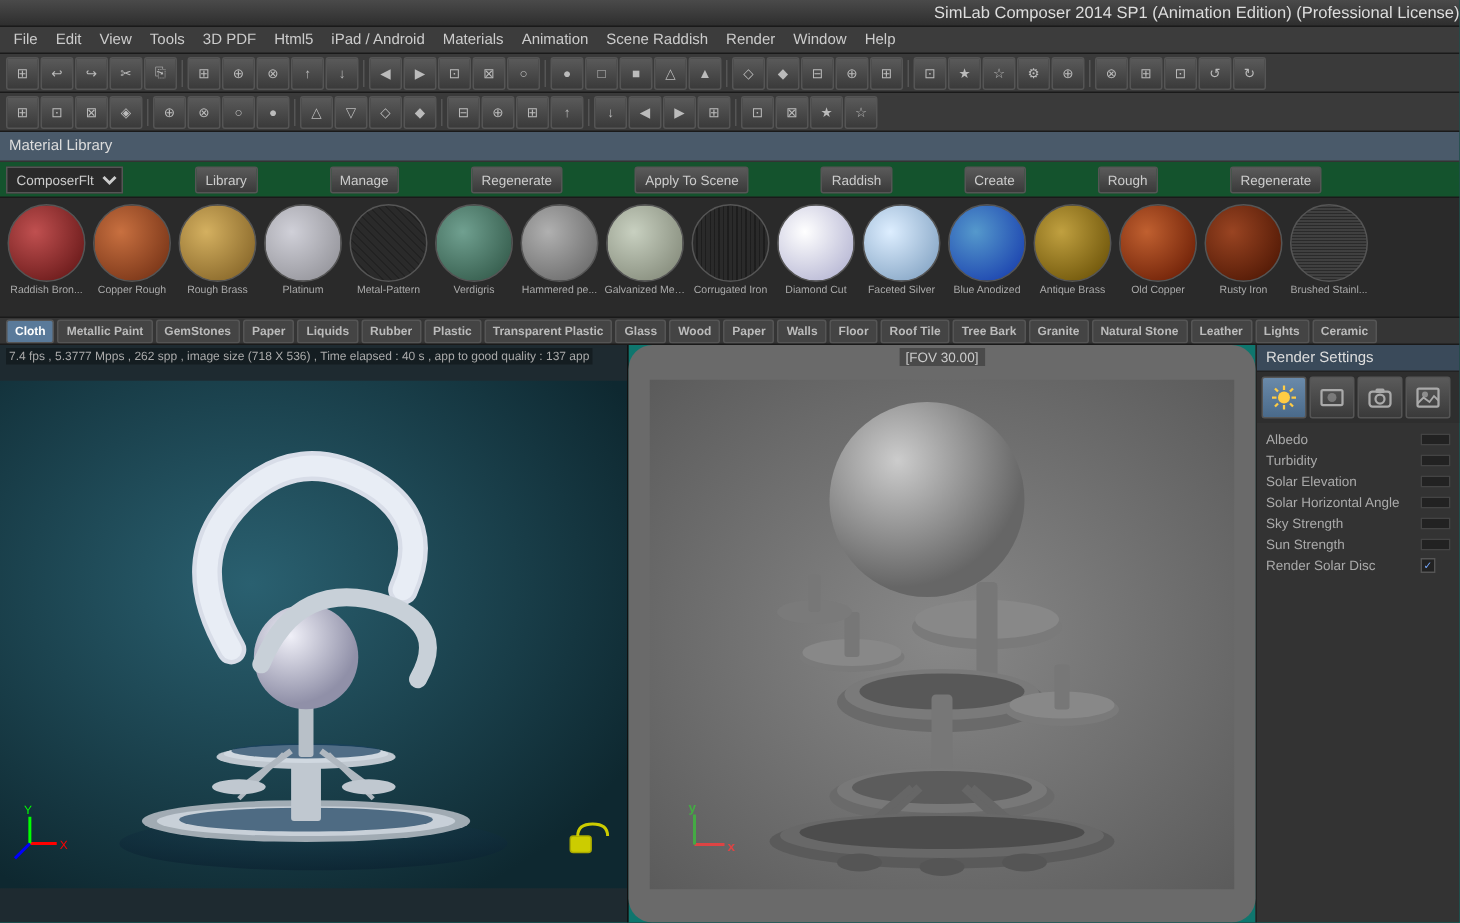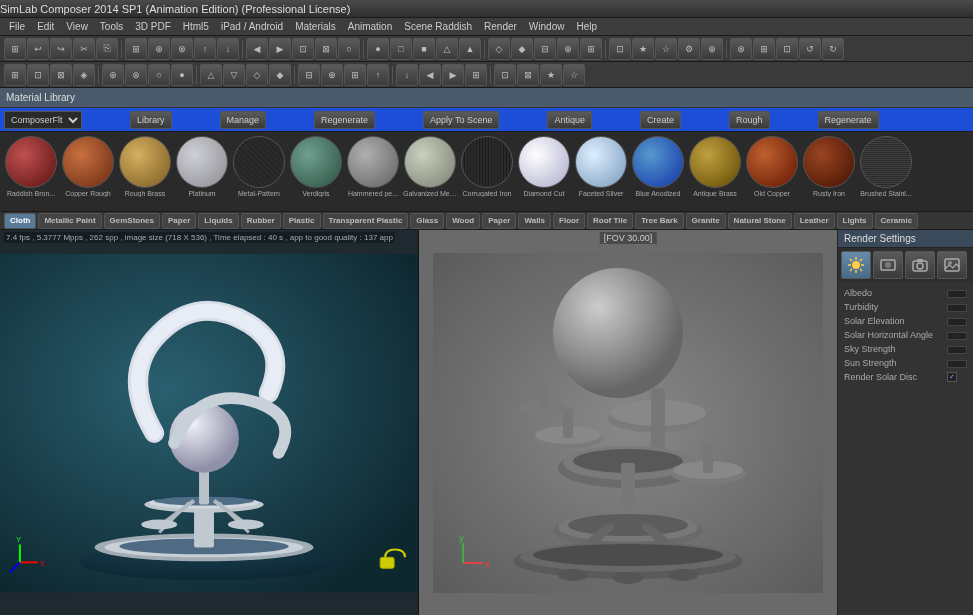--- a/index.html
+++ b/index.html
@@ -14,21 +14,21 @@
       user-select: none;
     }
 
     
     #title-bar {
       width: 100%;
       height: 18px;
       background: linear-gradient(to bottom, #4a4a4a, #2e2e2e);
       display: flex;
       align-items: center;
-      justify-content: flex-start;
+      justify-content: flex-end;
       font-size: 11px;
       color: #ddd;
       border-bottom: 1px solid #1a1a1a;
     }
 
     
     #menu-bar {
       width: 100%;
       height: 18px;
       background: #3c3c3c;
@@ -99,21 +99,21 @@
       background: #4a5a6a;
       display: flex;
       align-items: center;
       padding: 0 6px;
       font-size: 10px;
       color: #ddd;
       border-bottom: 1px solid #333;
     }
     #material-lib-controls {
       height: 24px;
-      background: #1d4ed8;
+      background: #14532d;
       display: flex;
       align-items: center;
       padding: 0 4px;
       gap: 4px;
       border-bottom: 1px solid #1a1a1a;
     }
     .lib-btn {
       height: 18px;
       padding: 0 6px;
       background: linear-gradient(to bottom, #5a5a5a, #3a3a3a);
@@ -222,20 +222,21 @@
       border-right: 1px solid #111;
       overflow: hidden;
     }
 
     
     #viewport-right {
       flex: 1;
       position: relative;
       background: #6a6a6a;
       overflow: hidden;
+      border-radius: 16px;
     }
 
     .viewport-info {
       position: absolute;
       top: 2px;
       left: 4px;
       font-size: 8px;
       color: #aaa;
       background: rgba(0,0,0,0.3);
       padding: 1px 2px;
@@ -292,21 +293,21 @@
     .render-tab.active { background: linear-gradient(to bottom, #6a8aaa, #4a6a8a); }
 
     #render-props {
       flex: 1;
       padding: 6px;
       font-size: 9px;
       color: #bbb;
     }
     .render-prop-row {
       display: flex;
-      align-items: flex-end;
+      align-items: center;
       margin-bottom: 4px;
       gap: 3px;
     }
     .render-prop-label {
       font-size: 9px;
       color: #aaa;
       width: 100px;
     }
     .render-prop-bar {
       height: 8px;
@@ -462,21 +463,21 @@
 <div id="material-lib-header">
   <span>Material Library</span>
 </div>
 
 <div id="material-lib-controls">
 <select class="lib-select"><option>ComposerFlt</option></select>
     <div class="lib-btn">Library</div>
     <div class="lib-btn">Manage</div>
     <div class="lib-btn">Regenerate</div>
     <div class="lib-btn">Apply To Scene</div>
-    <div class="lib-btn">Antique</div>
+    <div class="lib-btn">Raddish</div>
     <div class="lib-btn">Create</div>
     <div class="lib-btn">Rough</div>
     <div class="lib-btn">Regenerate</div>
   </div>
 
 <div id="material-thumbnails">
 <div class="mat-thumb">
       <div class="mat-sphere sphere-reddish"></div>
       <div class="mat-label">Raddish Bron...</div>
     </div>

